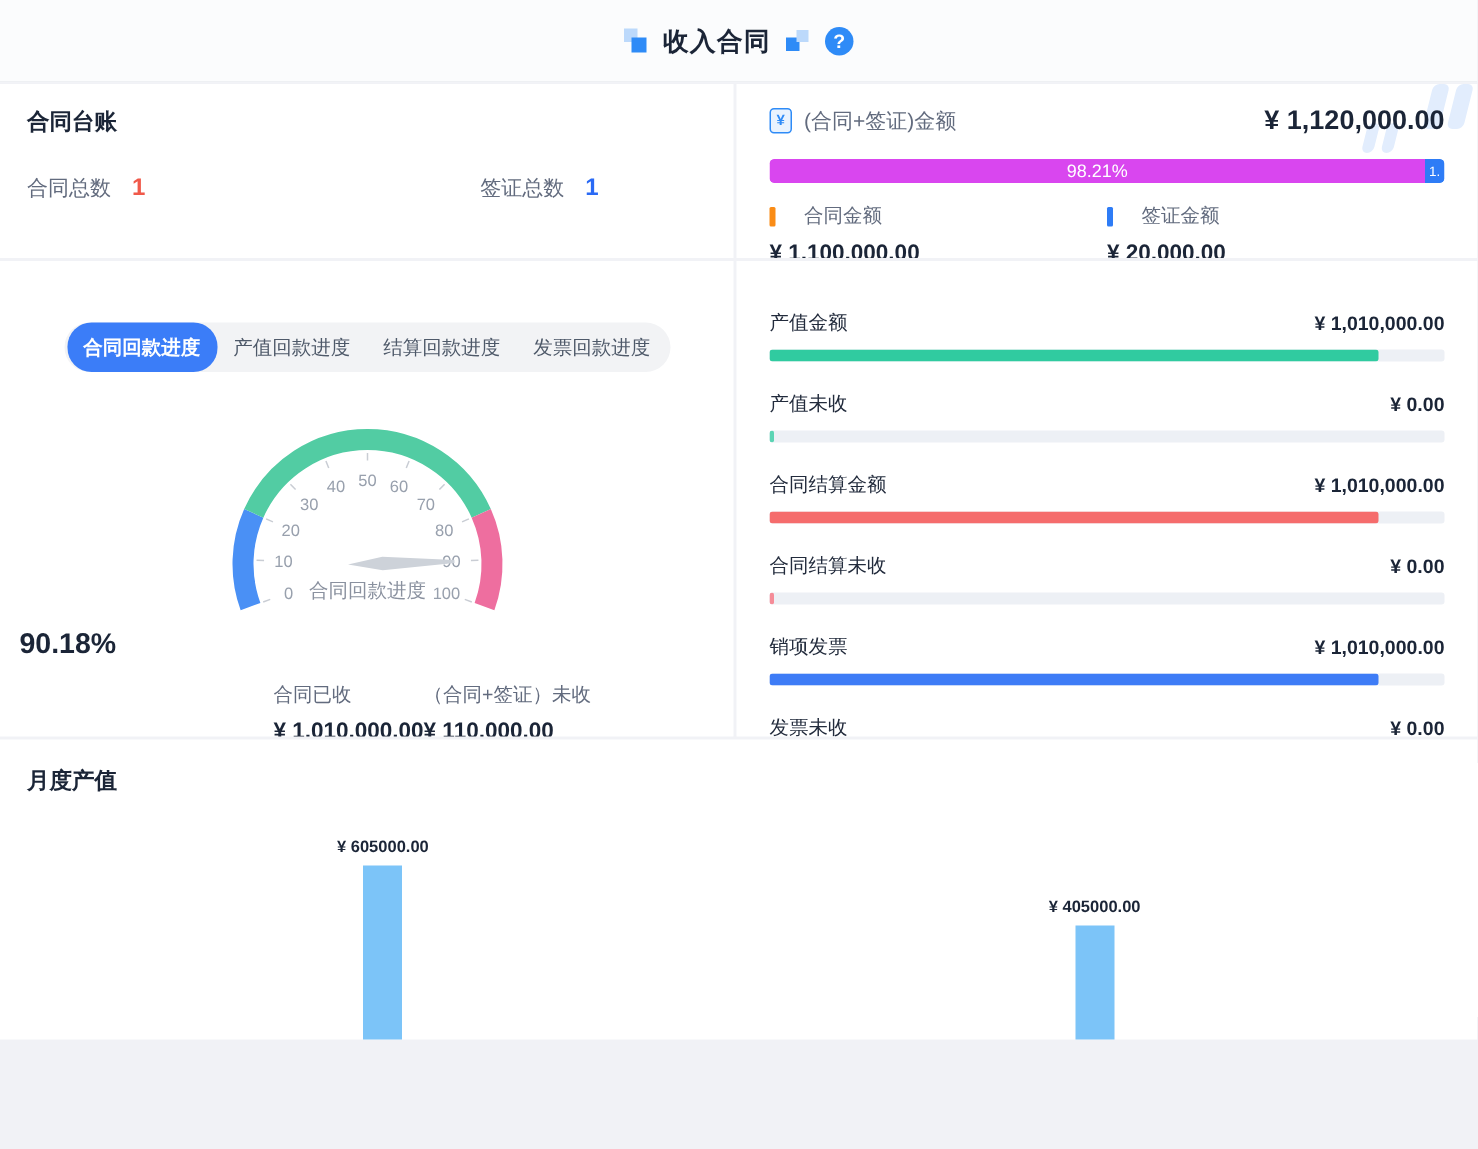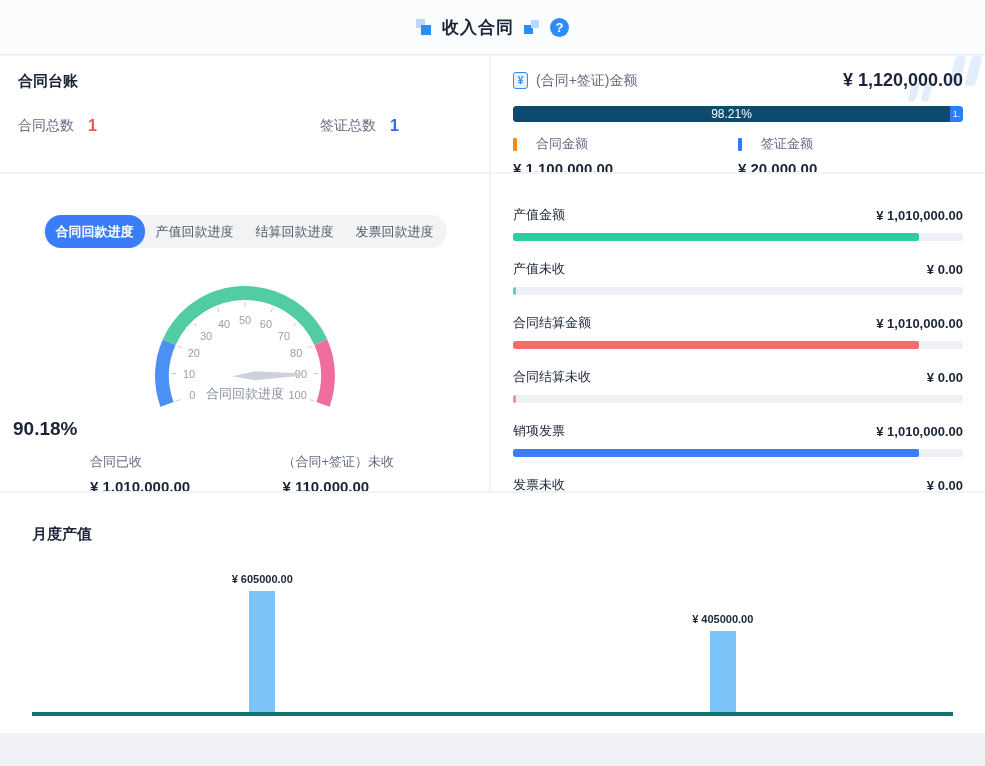--- a/index.html
+++ b/index.html
@@ -34,21 +34,21 @@
   .count-num { font-size:16px; font-weight:bold; }
 
   
   .summary { padding:14px 22px; }
   .summary-head { display:flex; align-items:center; gap:8px; position:relative; z-index:2; }
   .yuan-icon { width:15px; height:17px; border:1.5px solid #2E8BF7; border-radius:3px; background:#E9F3FE;
                display:flex; align-items:center; justify-content:center; font-size:10px; font-weight:bold; color:#2E8BF7; }
   .summary-label { font-size:14px; color:#626B7E; }
   .summary-total { margin-left:auto; font-size:18px; font-weight:bold; color:#1B2537; }
   .stackbar { margin-top:15px; height:16px; display:flex; border-radius:3px; overflow:hidden; position:relative; z-index:2; }
-  .stackbar .seg-contract { background:#0c4a6e; color:#fff; font-size:12px; display:flex;
+  .stackbar .seg-contract { background:#d946ef; color:#fff; font-size:12px; display:flex;
                             align-items:center; justify-content:center; border-radius:3px 0 0 3px; }
   .stackbar .seg-visa { flex:1; background:#2E7CF6; color:#fff; font-size:9px; display:flex;
                         align-items:center; justify-content:center; border-radius:0 3px 3px 0; min-width:13px; }
   .summary-legend { display:flex; margin-top:13px; position:relative; z-index:2; }
   .legend-col { width:228px; }
   .legend-line { display:flex; align-items:center; gap:19px; }
   .legend-mark { width:4px; height:13px; border-radius:1px; }
   .legend-label { font-size:13px; color:#626B7E; }
   .legend-value { margin-top:7px; font-size:15px; font-weight:bold; color:#1B2537; }
   .watermark { position:absolute; right:8px; top:0; display:flex; gap:16px; z-index:1; }
@@ -57,35 +57,35 @@
   .wm-group.small .wm-bar { width:8px; height:20px; margin-top:26px; }
 
   
   .gauge-panel { padding-top:41px; }
   .tabs { width:max-content; margin:0 auto; background:#F2F3F5; border-radius:17px;
           display:flex; align-items:center; padding:0 2px; height:33px; }
   .tab { font-size:13px; color:#4E5969; padding:7px 11px; border-radius:16px; cursor:pointer; white-space:nowrap; }
   .tab.active { background:#3B7DF8; color:#fff; font-weight:bold; height:33px; display:flex; align-items:center; }
   .gauge-wrap { width:340px; margin:12px auto 0; }
   .gauge-value { font-size:19px; font-weight:bold; color:#1B2537; margin-top:2px;padding-left:13px; }
-  .gauge-stats { display:flex; justify-content:space-between; padding:0 95px 0 90px; margin-top:13px; }
+  .gauge-stats { display:flex; justify-content:flex-end; padding:0 95px 0 90px; margin-top:13px; }
   .stat-label { font-size:13px; color:#626B7E; }
   .stat-value { margin-top:7px; font-size:15px; font-weight:bold; color:#1B2537; }
 
   
   .metrics { padding:26px 22px; }
   .metric-row { margin-bottom:13px; }
   .metric-head { display:flex; justify-content:space-between; align-items:center; padding:6px 0 9px; }
   .metric-label { font-size:13px; color:#222B3C; }
   .metric-value { font-size:13px; font-weight:bold; color:#1B2537; }
   .metric-track { height:8px; background:#EDF0F5; border-radius:2px; overflow:hidden; }
   .metric-fill { height:100%; border-radius:2px; }
 
   
-  .monthly { margin-top:2px; height:240px; padding:32px; }
+  .monthly { margin-top:2px; height:200px; padding:18px; }
   .monthly-chart { position:relative; margin-top:14px; height:158px; border-bottom:4px solid #0f766e; }
   .mbar { position:absolute; bottom:0; width:26px; }
   .mbar-label { position:absolute; transform:translateX(-50%); font-size:11px; font-weight:bold; color:#1B2537; white-space:nowrap; }
   .axis-row { position:relative; height:26px; }
   .axis-label { position:absolute; top:7px; transform:translateX(-50%); font-size:12px; color:#B6BBC4; }
 </style>
 </head>
 <body>
 
 <div class="page">

